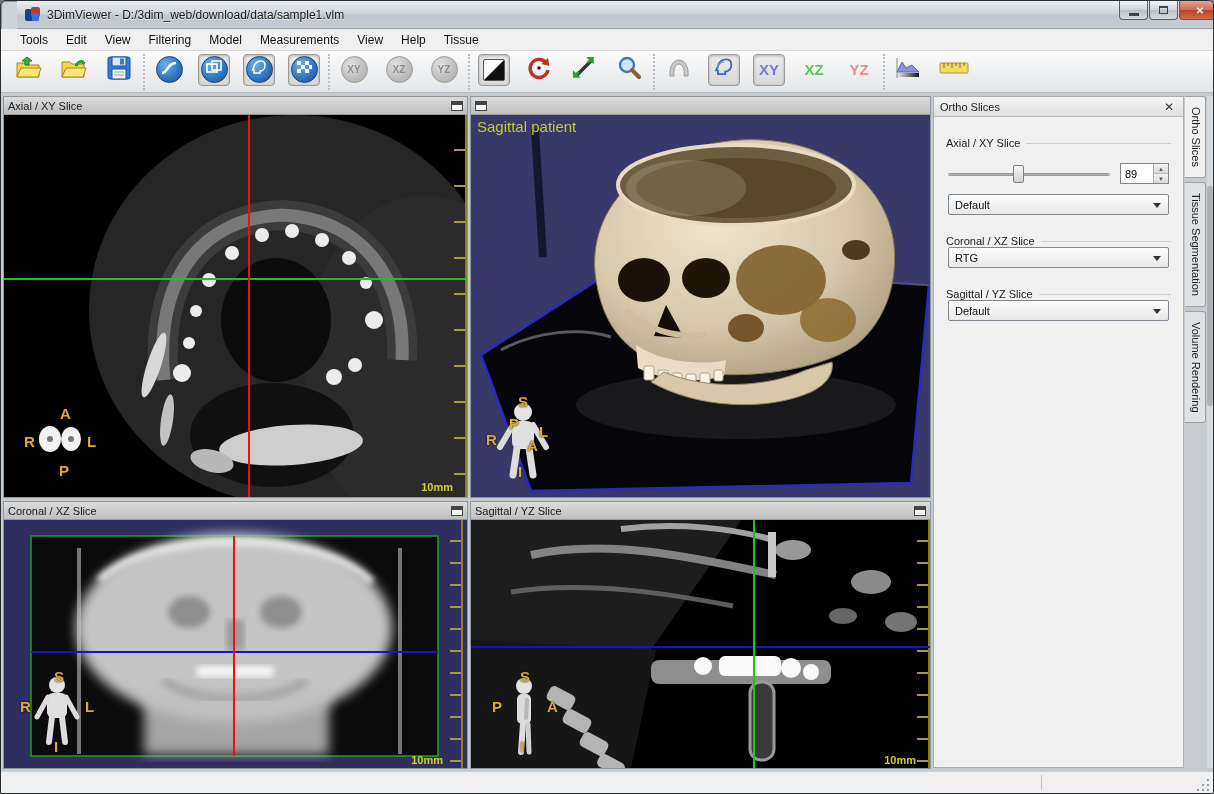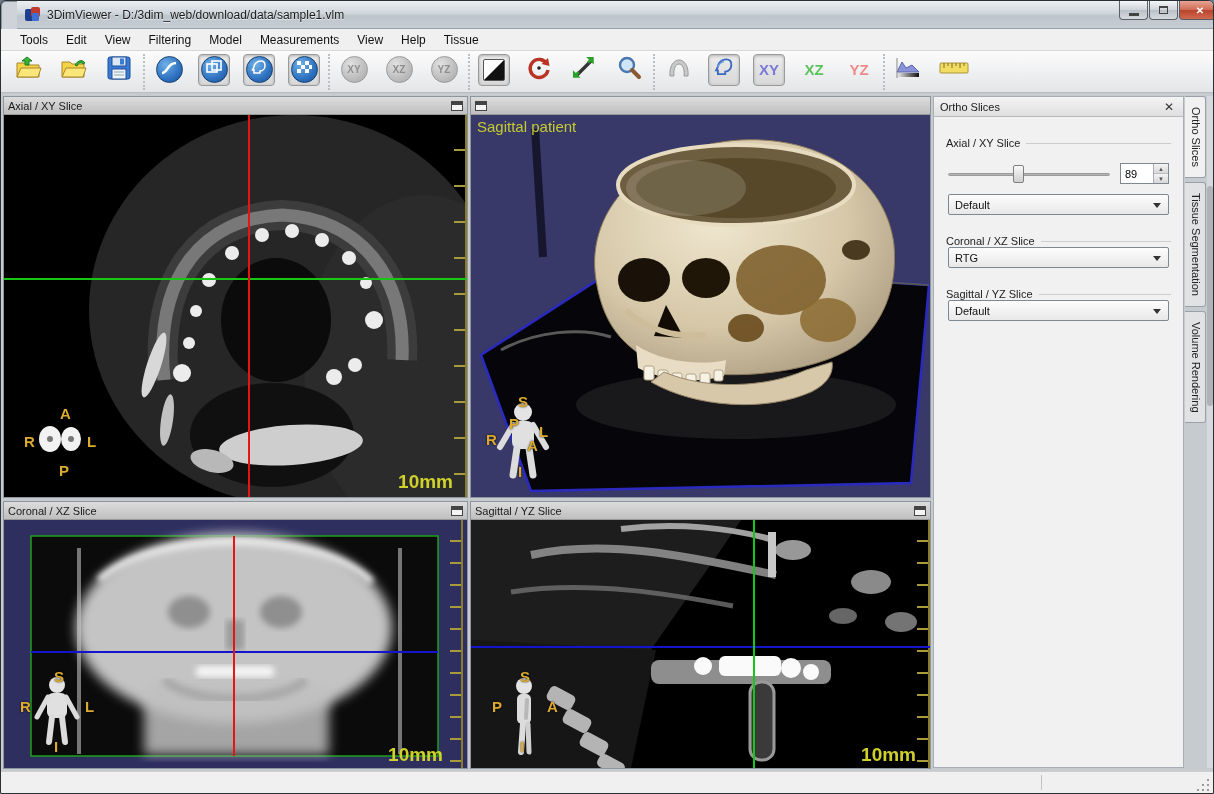--- a/index.html
+++ b/index.html
@@ -54,21 +54,21 @@
   .workspace { position:absolute; left:0; top:92px; width:1214px; height:678px; background:#c6cbd0; }
   .vpanel { position:absolute; border:1px solid #8e959c; background:#000; }
   .vheader { height:18px; background:linear-gradient(#dcdcdc,#bfbfbf); border-bottom:1px solid #999;
     display:flex; align-items:center; padding:0 4px; }
   .vheader .vtitle { font-size:11px; color:#1a1a1a; flex:1; }
   .float-icon { width:12px; height:10px; border:1px solid #444; background:#f4f4f4; position:relative; }
   .float-icon::before { content:""; position:absolute; left:0; top:0; width:100%; height:3px; background:#444; }
   .vcontent { position:relative; overflow:hidden; }
   .overlay-letter { position:absolute; font-size:15px; font-weight:bold; color:#dcaa2e;
     text-shadow:0 0 2px #000; }
-  .scale-label { position:absolute; font-size:19px; color:#cfd02c; font-weight:bold; }
+  .scale-label { position:absolute; font-size:11px; color:#cfd02c; font-weight:bold; }
   .patient-label { position:absolute; left:6px; top:3px; font-size:15px; color:#c5cb32; }
   .ruler-v { position:absolute; top:0; bottom:0; width:13px; pointer-events:none; }
   .ruler-v .spine { position:absolute; right:0; top:0; bottom:0; width:2px; background:#8a7d2a; }
   .hline,.vline { position:absolute; z-index:5; }
   .hline { height:2px; left:0; right:0; }
   .vline { width:2px; top:0; bottom:0; }
   
   .dock { position:absolute; left:932px; top:3px; width:251px; height:672px; background:#f1f1f1;
     border:1px solid #a8aeb4; }
   .dock-header { height:20px; background:linear-gradient(#f4f4f4,#dfdfdf); border-bottom:1px solid #bbb;

